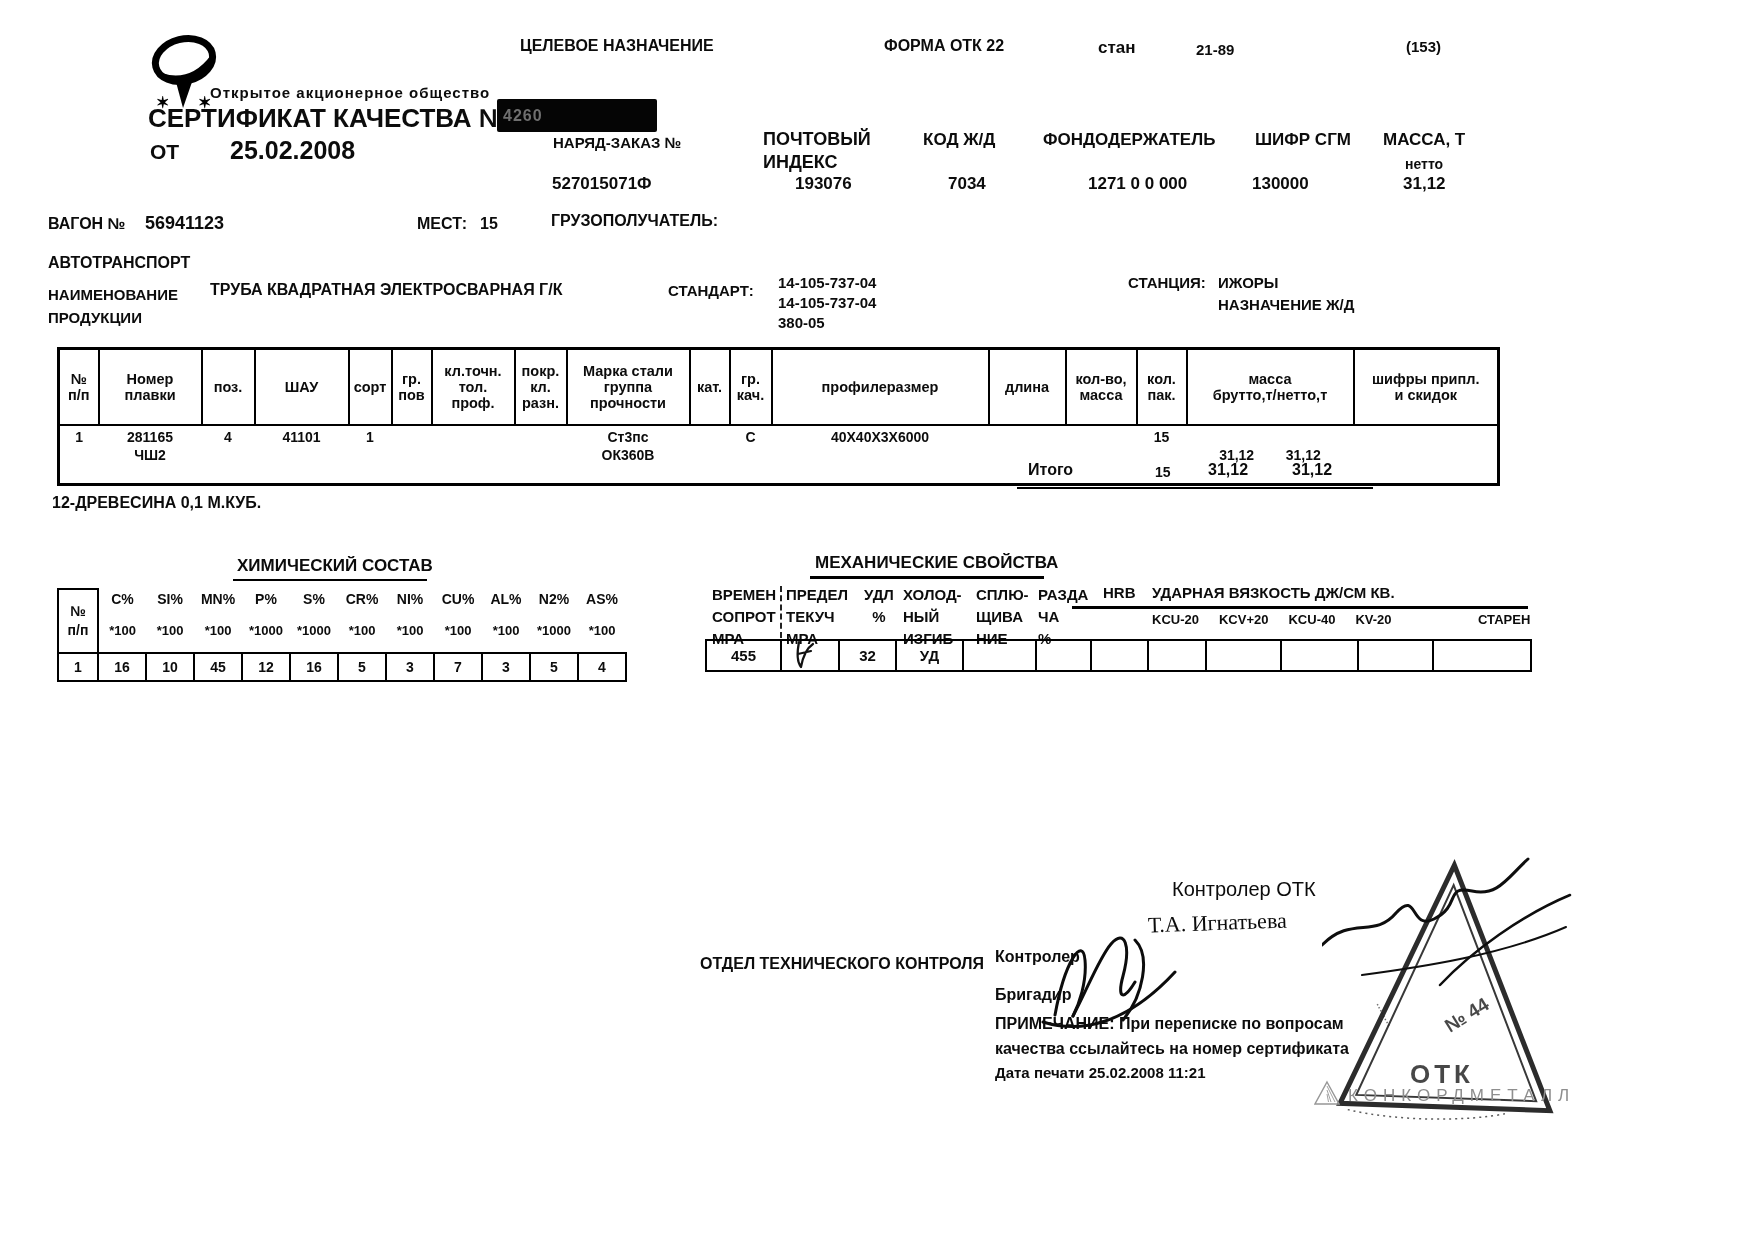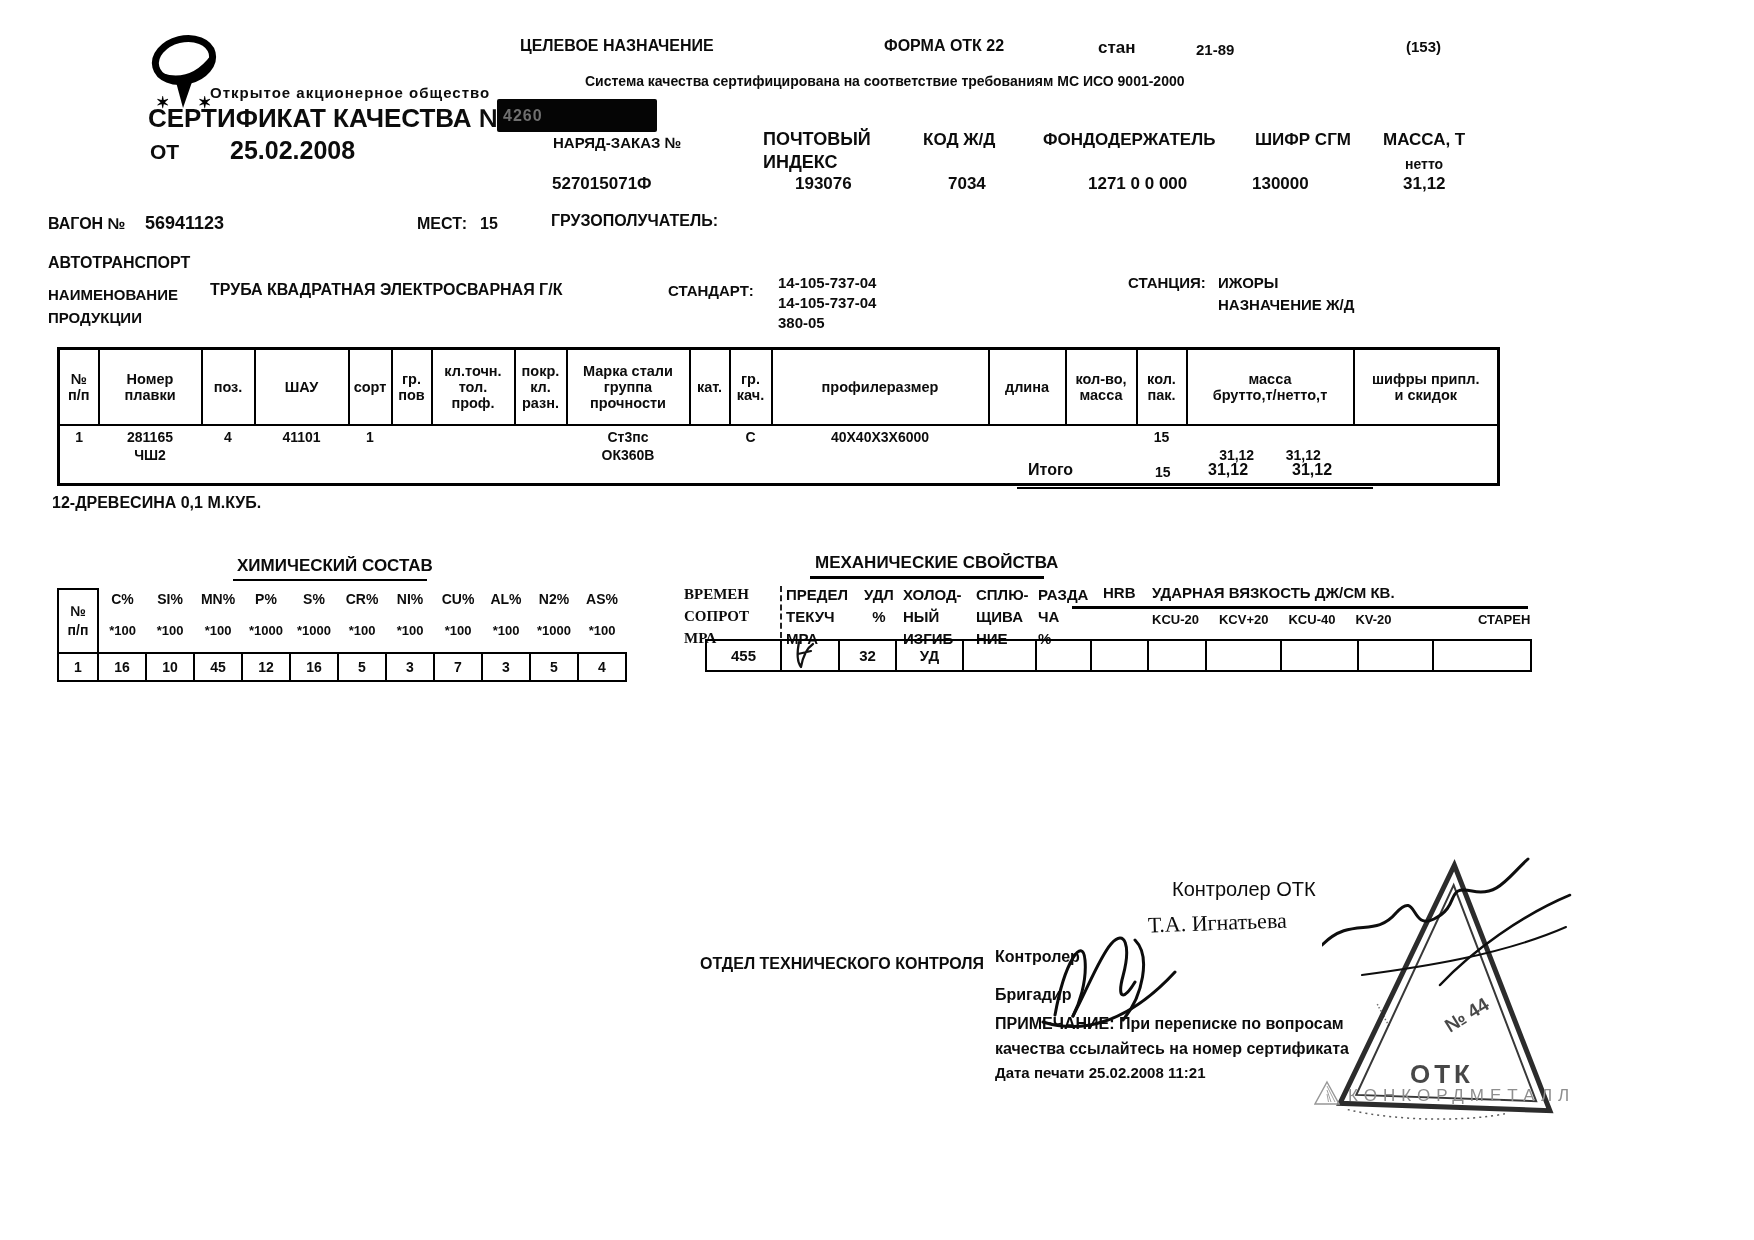--- a/index.html
+++ b/index.html
@@ -56,21 +56,20 @@
   <div class="t f25" style="left:230px;top:136px;">25.02.2008</div>
   <div class="redact" style="left:497px;top:99px;width:160px;height:33px;">
     <span>4260</span>
   </div>
 
   <div class="t f16" style="left:520px;top:37px;">ЦЕЛЕВОЕ НАЗНАЧЕНИЕ</div>
   <div class="t f16" style="left:884px;top:37px;">ФОРМА ОТК 22</div>
   <div class="t f17" style="left:1098px;top:38px;text-align:right;">стан</div>
   <div class="t f15" style="left:1196px;top:41px;">21-89</div>
   <div class="t f15" style="left:1406px;top:38px;">(153)</div>
-  <div class="t f14" style="left:585px;top:73px;font-weight:600;">Система качества сертифицирована на соответствие требованиям МС ИСО 9001-2000</div>
 
   <div class="t f15" style="left:553px;top:134px;">НАРЯД-ЗАКАЗ №</div>
   <div class="t f18" style="left:763px;top:128px;line-height:1.3;">ПОЧТОВЫЙ
 ИНДЕКС</div>
   <div class="t f17" style="left:923px;top:130px;">КОД Ж/Д</div>
   <div class="t f17" style="left:1043px;top:130px;">ФОНДОДЕРЖАТЕЛЬ</div>
   <div class="t f17" style="left:1255px;top:130px;">ШИФР СГМ</div>
   <div class="t f17" style="left:1383px;top:130px;">МАССА, Т</div>
   <div class="t f14" style="left:1405px;top:156px;">нетто</div>
 
@@ -250,21 +249,21 @@
       <td class="cv-cell">3</td>
       <td class="cv-cell">5</td>
       <td class="cv-cell">4</td>
     </tr>
   </tbody>
     </table>
 
   <div class="t f17" style="left:815px;top:553px;">МЕХАНИЧЕСКИЕ СВОЙСТВА</div>
   <div class="hline" style="left:810px;top:576px;width:234px;height:3px;"></div>
 
-  <div class="t f15" style="left:684px;top:584px;line-height:1.45;font-family:Liberation Serif, serif;">ВРЕМЕН
+  <div class="t f15" style="left:712px;top:584px;line-height:1.45;">ВРЕМЕН
 СОПРОТ
 МРА</div>
   <div class="t f15" style="left:786px;top:584px;line-height:1.45;">ПРЕДЕЛ
 ТЕКУЧ
 МРА</div>
   <div class="t f15" style="left:858px;top:584px;line-height:1.45;width:42px;text-align:center;">УДЛ
 %</div>
   <div class="t f15" style="left:903px;top:584px;line-height:1.45;">ХОЛОД-
 НЫЙ
 ИЗГИБ</div>

